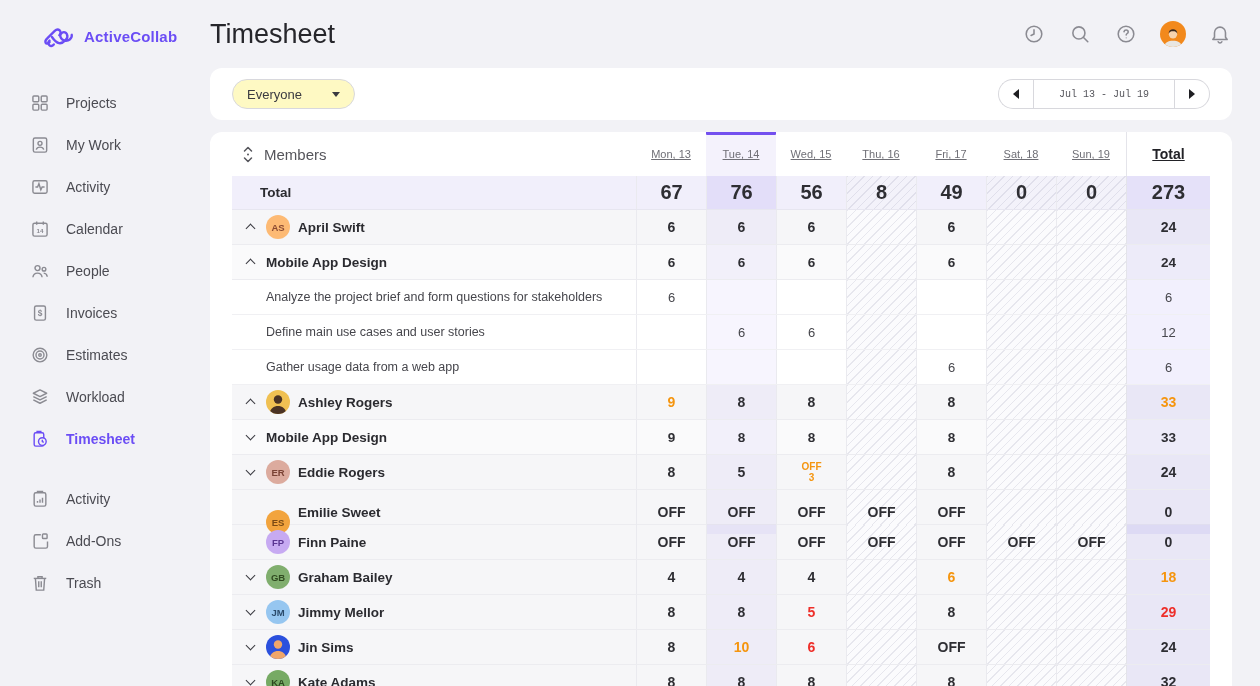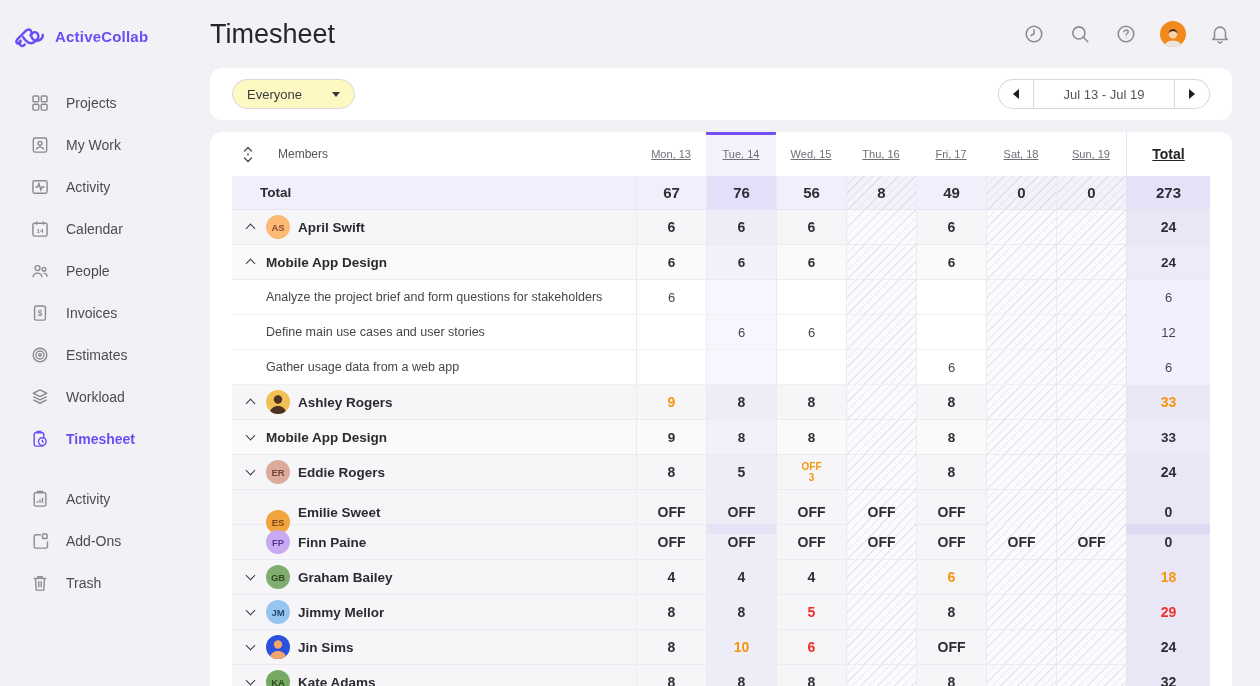--- a/index.html
+++ b/index.html
@@ -1,21 +1,21 @@
 <!DOCTYPE html>
 <html><head>
 <meta charset="utf-8">
 <style>
   * { box-sizing: border-box; margin: 0; padding: 0; }
   html,body { width:1260px; height:686px; overflow:hidden; }
   body { font-family:"Liberation Sans", sans-serif; background:#f2f2f6; color:#2b2b30; }
 
   
   .sidebar { position:fixed; left:0; top:0; width:210px; height:100%; padding-top:20px; }
-  .logo-row { display:flex; align-items:center; gap:9px; padding-left:14px; height:32px; margin-bottom:30px; }
+  .logo-row { display:flex; align-items:center; gap:9px; padding-left:43px; height:32px; margin-bottom:30px; }
   .brand { font-size:15px; font-weight:700; color:#6b4df5; letter-spacing:.2px; }
   .side-item { display:flex; align-items:center; gap:16px; height:42px; padding-left:30px; cursor:pointer; }
   .side-item .lbl { font-size:14px; color:#4b4b52; }
   .side-item svg { stroke:#8b8b92; }
   .side-item.active .lbl { color:#6b4df5; font-weight:700; }
   .side-item.active svg { stroke:#6b4df5; }
   .side-gap { height:18px; }
 
   
   .main { margin-left:210px; padding-right:28px; }
@@ -27,41 +27,41 @@
 
   
   .card { background:#fff; border-radius:12px; }
   .toolbar { height:52px; display:flex; align-items:center; justify-content:space-between; padding:0 22px; }
   .filter-pill { display:flex; align-items:center; gap:30px; height:30px; padding:0 14px; border:1px solid #d8d8dd; border-radius:16px; font-size:13px; color:#3a3a40; cursor:pointer; background:#fef9c3; }
   .caret-down { width:0; height:0; border-left:4px solid transparent; border-right:4px solid transparent; border-top:5px solid #3a3a40; }
   .date-nav { display:flex; align-items:stretch; height:30px; }
   .date-nav .nav-btn { width:35px; display:flex; align-items:center; justify-content:center; border:1px solid #d8d8dd; background:#fff; cursor:pointer; }
   .date-nav .nav-prev { border-radius:15px 0 0 15px; border-right:none; }
   .date-nav .nav-next { border-radius:0 15px 15px 0; border-left:none; }
-  .date-nav .range { width:142px; display:flex; align-items:center; justify-content:center; border:1px solid #d8d8dd; font-size:13px; color:#55555b; background:#fff; }
+  .date-nav .range { width:142px; display:flex; align-items:center; justify-content:center; border:1px solid #d8d8dd; font-size:10px; color:#55555b; background:#fff;font-family:Liberation Mono, monospace; }
   .tri-left { width:0;height:0;border-top:5px solid transparent;border-bottom:5px solid transparent;border-right:6px solid #1e1e22; }
   .tri-right { width:0;height:0;border-top:5px solid transparent;border-bottom:5px solid transparent;border-left:6px solid #1e1e22; }
 
   
   .table-card { margin-top:12px; padding:0 22px; min-height:560px; }
   .trow { display:grid; grid-template-columns:404px repeat(7,70px) 84px; }
   .trow .cell { position:relative; display:flex; align-items:center; }
   .trow .val { justify-content:center; border-left:1px solid #eaeaef; font-size:14px; font-weight:700; color:#2e2e33; }
   .trow .val:last-child { border-left:1px solid #e4e4ea; }
 
   .header-row { height:44px; }
   .header-row .val { border-left:none; font-size:11px; font-weight:400; color:#6f6f76;text-decoration:underline; }
-  .header-row .members-cell { gap:24px; padding-left:10px; font-size:12px; color:#55555b; }
+  .header-row .members-cell { gap:10px; padding-left:10px; font-size:15px; color:#55555b; }
   .header-row .sel-day { background:#f4f2fc; }
   .sel-indicator { position:absolute; top:0; left:0; right:0; height:3px; background:#7350ef; border-radius:0 0 1px 1px; }
   .header-row .total-h { font-size:14px; font-weight:700; color:#222227; }
 
   .row-total { height:34px; background:#f1effb; border-bottom:1px solid #e7e6f0; }
   .row-total .label { padding-left:28px; font-size:13.5px; font-weight:700; }
-  .row-total .val { font-size:15px; }
+  .row-total .val { font-size:20px; }
   .row-member { height:35px; background:#f6f6f8; border-bottom:1px solid #ececf0; }
   .row-project { height:35px; background:#fafafb; border-bottom:1px solid #ececf0; }
   .row-project .val { font-size:13.5px; }
   .row-task { height:35px; background:#ffffff; border-bottom:1px solid #f0f0f3; }
   .row-task .val { font-size:13px; font-weight:400; color:#46464c; }
   .row-task .name { font-size:12.5px; color:#46464c; font-weight:400; }
 
   .label { padding-left:10px; gap:8px; }
   .chev-wrap { width:16px; display:flex; justify-content:center; cursor:pointer; flex:0 0 16px; }
   .chev { display:inline-block; width:7px; height:7px; border-right:1.7px solid #3a3a40; border-bottom:1.7px solid #3a3a40; }

